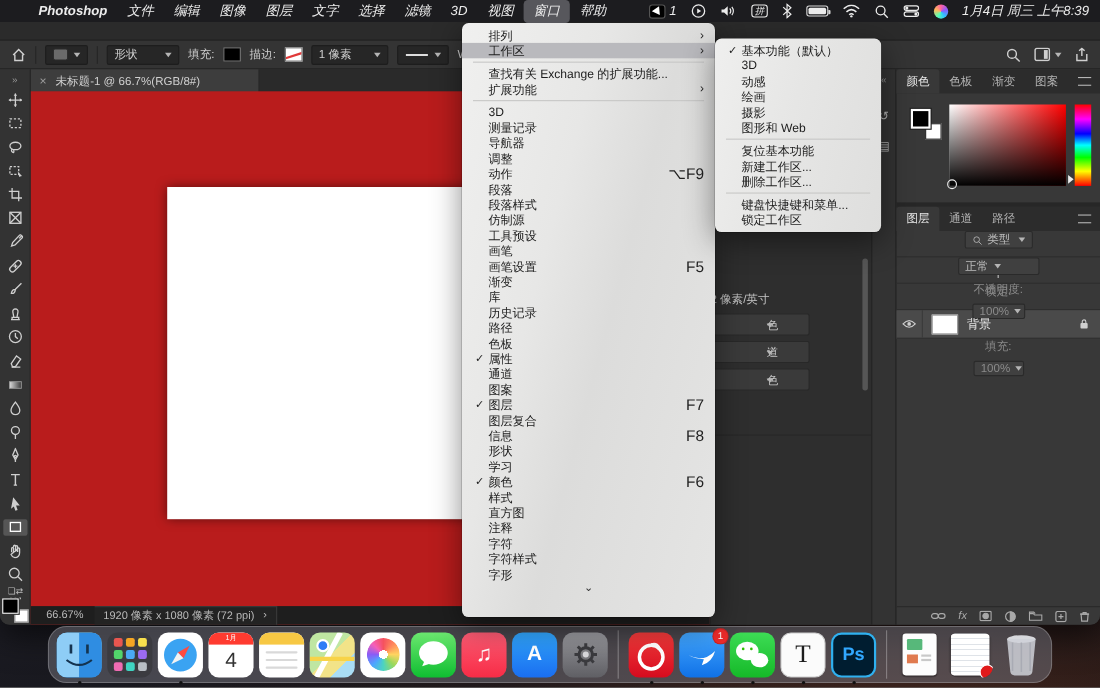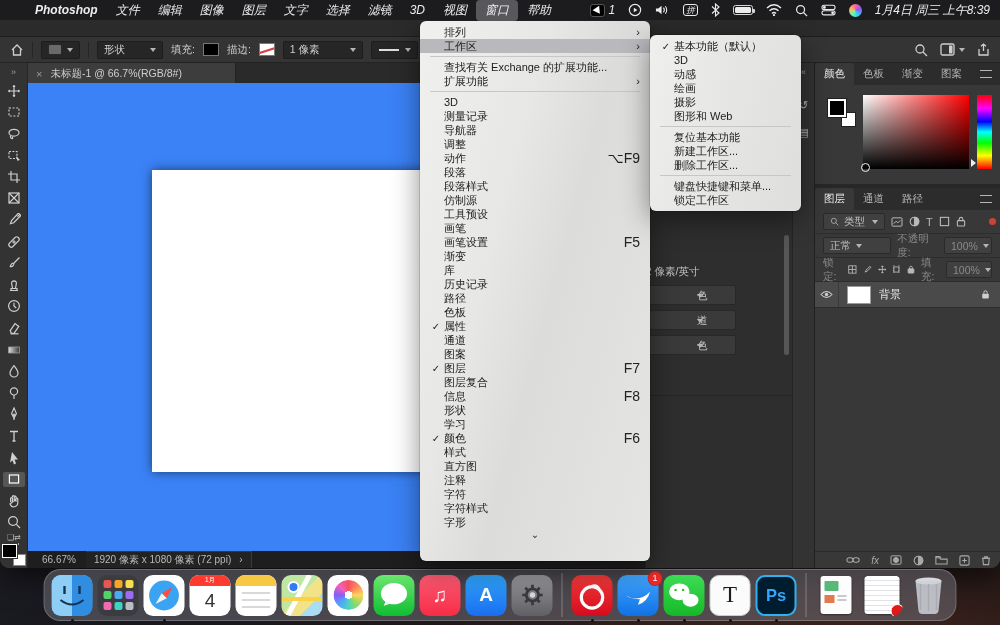--- a/index.html
+++ b/index.html
@@ -51,21 +51,21 @@
   .tool{width:22px;height:15px;display:flex;align-items:center;justify-content:center;border-radius:2px;}
   .tool.sel{background:#565656;}
   .tool svg{stroke:#cfcfcf;fill:none;stroke-width:1.2;}
   .tool.sel svg{stroke:#fff;}
   .tb-bottom{position:absolute;bottom:2px;left:2px;}
   .fgbg{position:relative;width:24px;height:22px;}
   .fgbg .bg2{position:absolute;right:0;bottom:0;width:13px;height:12px;background:#fff;border:1px solid #888;}
   .fgbg .fg{position:absolute;left:0;top:0;width:15px;height:14px;background:#000;border:1px solid #fff;box-shadow:0 0 0 1px #333;}
   .swapmini{display:block;margin:0 auto 2px;width:14px;text-align:center;color:#bbb;font-size:8px;}
   
-  .canvas{position:absolute;left:28px;top:63px;width:617px;bottom:0;background:#3b82f6;}
+  .canvas{position:absolute;left:28px;top:63px;width:617px;bottom:0;background:#b91c1c;}
   .doc{position:absolute;left:124px;top:87px;width:372px;height:302px;background:#fff;box-shadow:0 0 10px rgba(0,0,0,.55);}
   .sbar{position:absolute;left:0;right:0;bottom:0;height:17px;display:flex;align-items:center;gap:10px;padding-left:14px;color:#b9b9b9;font-size:10px;background:#1e1e1e;}
   .sbar .dims{display:flex;align-items:center;gap:8px;border:1px solid #3a3a3a;border-left:none;padding:1px 8px;background:#232323;}
   
   .props{position:absolute;left:645px;top:65px;width:147px;bottom:0;background:#2e2e2e;border-left:1px solid #242424;font-size:10.5px;color:#c4c4c4;}
   .props .res{position:absolute;left:-6px;top:180px;white-space:nowrap;}
   .pbox{position:absolute;left:-78px;width:168px;height:20px;background:#3a3a3a;border:1px solid #282828;border-radius:2px;}
   .pbox span{position:absolute;left:128px;top:3px;}
   .pbox .chev{position:absolute;right:8px;top:8px;}
   .props .scroll{position:absolute;right:3px;top:150px;width:5px;height:120px;background:#565656;border-radius:3px;}
@@ -84,21 +84,21 @@
   .cp-fgbg{position:absolute;left:13px;top:14px;width:28px;height:28px;}
   .cp-fgbg .b{position:absolute;right:0;bottom:0;width:15px;height:15px;background:#fff;border:1px solid #1f1f1f;}
   .cp-fgbg .f{position:absolute;left:0;top:0;width:18px;height:18px;background:#000;border:2px solid #fff;box-shadow:0 0 0 1px #1f1f1f;}
   .cp-field{position:absolute;left:48px;top:10px;width:106px;height:74px;
     background:linear-gradient(to bottom,rgba(0,0,0,0),#000),linear-gradient(to right,#fff,#f00);}
   .cp-cursor{position:absolute;left:-2px;bottom:-3px;width:9px;height:9px;border:1.4px solid #eee;border-radius:50%;}
   .cp-hue{position:absolute;right:8px;top:10px;width:15px;height:74px;
     background:linear-gradient(to bottom,#ff0000,#ff00ff 18%,#0000ff 36%,#00ffff 50%,#00ff00 65%,#ffff00 82%,#ff0000);}
   .cp-mark{position:absolute;left:-6px;bottom:2px;width:0;height:0;border-top:4px solid transparent;border-bottom:4px solid transparent;border-left:5px solid #eee;}
   .layers{position:absolute;top:121px;left:0;right:0;bottom:0;border-top:4px solid #272727;}
-  .lrow{display:flex;align-items:center;gap:6px;padding:0 8px;height:24px;border-bottom:1px solid #2d2d2d;color:#bdbdbd;font-size:10.5px;}
+  .lrow{display:flex;align-items:center;gap:6px;padding:0 8px;height:24px;border-bottom:1px solid #2d2d2d;color:#bdbdbd;font-size:10.5px;flex-direction:column;}
   .lbox{background:#404040;border:1px solid #2a2a2a;border-radius:2px;height:17px;display:flex;align-items:center;gap:5px;padding:0 6px;}
   .dim{color:#8a8a8a;}
   .lrow svg{stroke:#b8b8b8;fill:none;stroke-width:1.2;display:block;}
   .fdot{width:7px;height:7px;border-radius:50%;background:#c94436;margin-left:auto;margin-right:-4px;}
   .layer-item{display:flex;align-items:center;height:26px;background:#4a4a4a;border-bottom:1px solid #2d2d2d;color:#e2e2e2;}
   .eyebox{width:24px;display:flex;justify-content:center;border-right:1px solid #3a3a3a;align-self:stretch;align-items:center;}
   .thumb{width:24px;height:18px;background:#fff;border:1px solid #9a9a9a;margin:0 8px;}
   .layer-lock{margin-left:auto;margin-right:10px;}
   .lbottom{position:absolute;bottom:0;left:0;right:0;height:17px;border-top:1px solid #2a2a2a;display:flex;align-items:center;justify-content:flex-end;gap:11px;padding:0 9px;color:#a9a9a9;}
   .lbottom svg{stroke:#a9a9a9;fill:none;stroke-width:1.2;display:block;}
@@ -178,21 +178,21 @@
         </span>
       <span class="vsep"></span>
       <span class="obox" style="width:66px;justify-content:space-between">
           <span>形状</span>
           <span class="chev"></span>
         </span>
       <span>填充:</span>
       <span class="swatch-fill"></span>
       <span>描边:</span>
       <span class="swatch-stroke"></span>
-      <span class="obox" style="width:80px;justify-content:space-between">
+      <span class="obox" style="width:70px;justify-content:space-between">
           <span>1 像素</span>
           <span class="chev"></span>
         </span>
       <span class="obox">
           <svg width="22" height="4" viewBox="0 0 22 4">
             <line x1="1" y1="2" x2="21" y2="2" stroke="#ddd" stroke-width="2"></line>
           </svg>
           <span class="chev"></span>
         </span>
       <span>W:</span>

